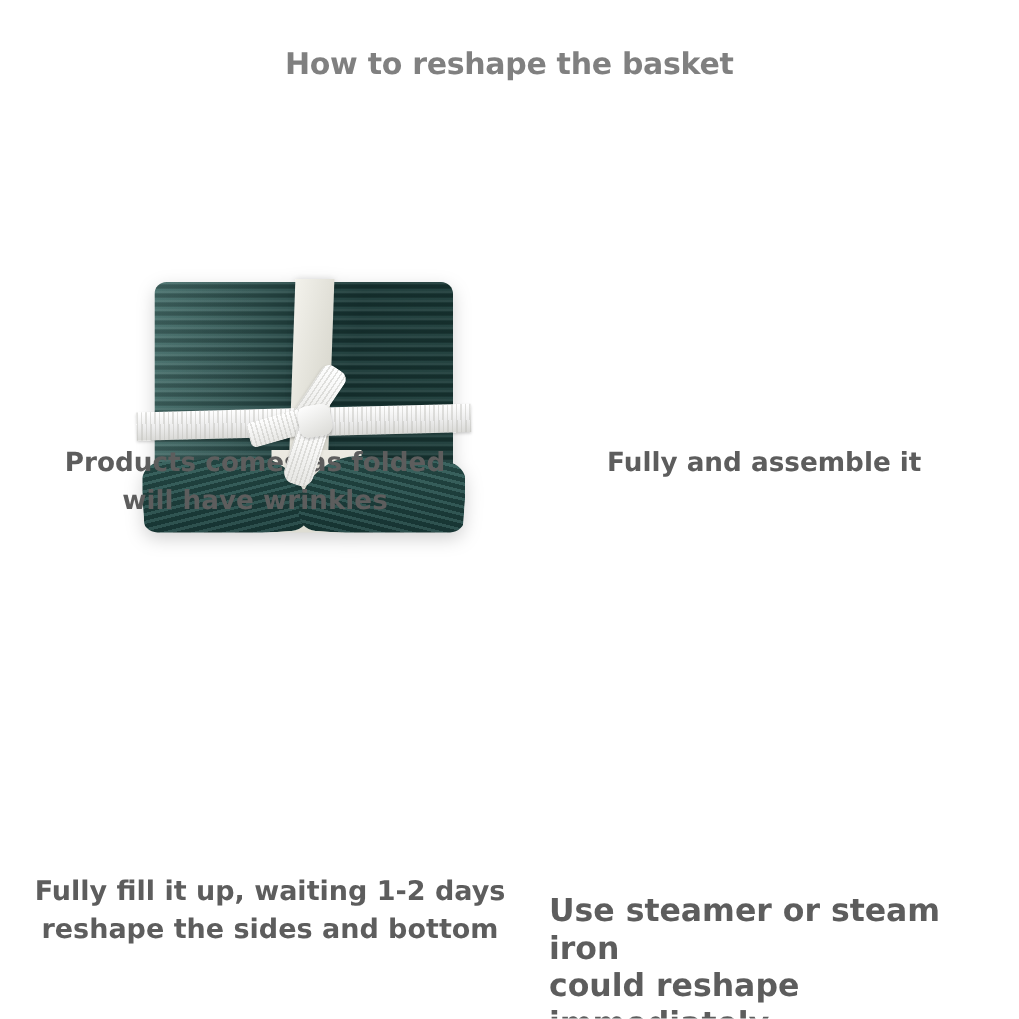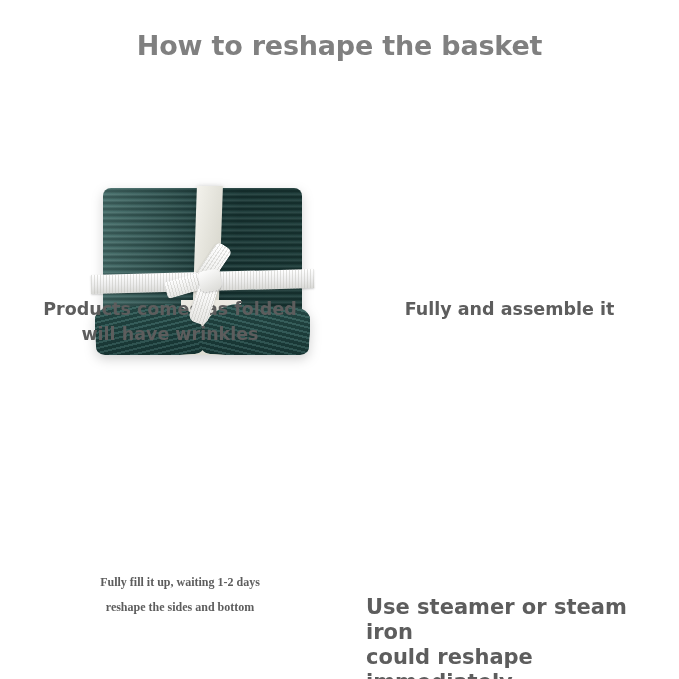--- a/index.html
+++ b/index.html
@@ -8,42 +8,42 @@
     background:#ffffff;
     font-family:"DejaVu Sans", sans-serif;
     overflow:hidden;
   }
   .page { position:relative; width:679px; height:679px; background:#fff; }
 
   
   .title {
     position:absolute; top:30px; left:0; width:679px;
     text-align:center;
-    font-size:27px; font-weight:bold; letter-spacing:-0.2px;
+    font-size:20px; font-weight:bold; letter-spacing:-0.2px;
     color:#808080;
     font-family:"DejaVu Sans", sans-serif;
   }
 
   
   .cell { position:absolute; }
   .cell-tl { left:0;   top:80px;  width:340px; height:210px; }
   .cell-tr { left:340px; top:80px;  width:339px; height:210px; }
   .cell-bl { left:0;   top:345px; width:340px; height:245px; }
   .cell-br { left:340px; top:345px; width:339px; height:245px; }
 
   .caption {
     position:absolute; text-align:center;
     color:#5d5d5d; font-weight:bold;
     font-size:17.5px; line-height:25px;
     font-family:"DejaVu Sans", sans-serif;
     white-space:pre-line;
   }
   .cap-tl { left:0;   top:297px; width:340px; }
   .cap-tr { left:340px; top:297px; width:339px; }
-  .cap-bl { left:0;   top:570px; width:360px; font-size:12px;font-family:Liberation Serif, serif; }
+  .cap-bl { left:0;   top:582px; width:360px; font-size:18px; }
   .cap-br { left:362px; top:595px; width:317px; font-size:21px; text-align:left; padding-left:4px;}
 
   
   .folded-wrap { position:absolute; left:95px; top:100px; width:215px; height:175px; }
   .folded-stack {
     position:absolute; inset:0;
     border-radius:10px;
     overflow:hidden;
     filter:drop-shadow(0 4px 6px rgba(0,0,0,0.18));
   }

